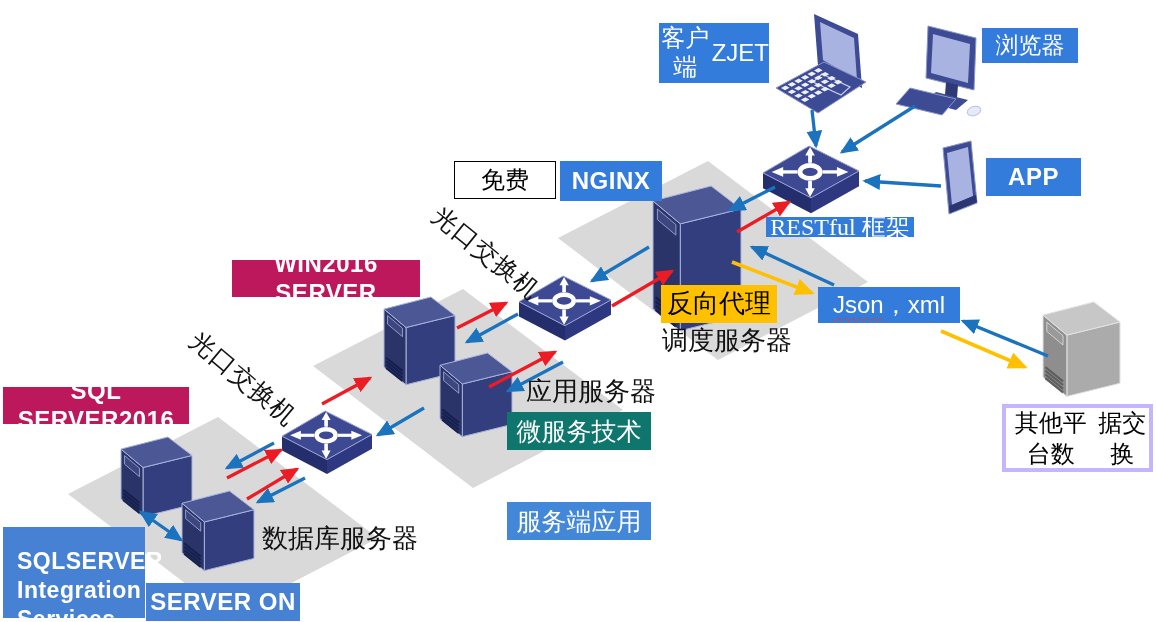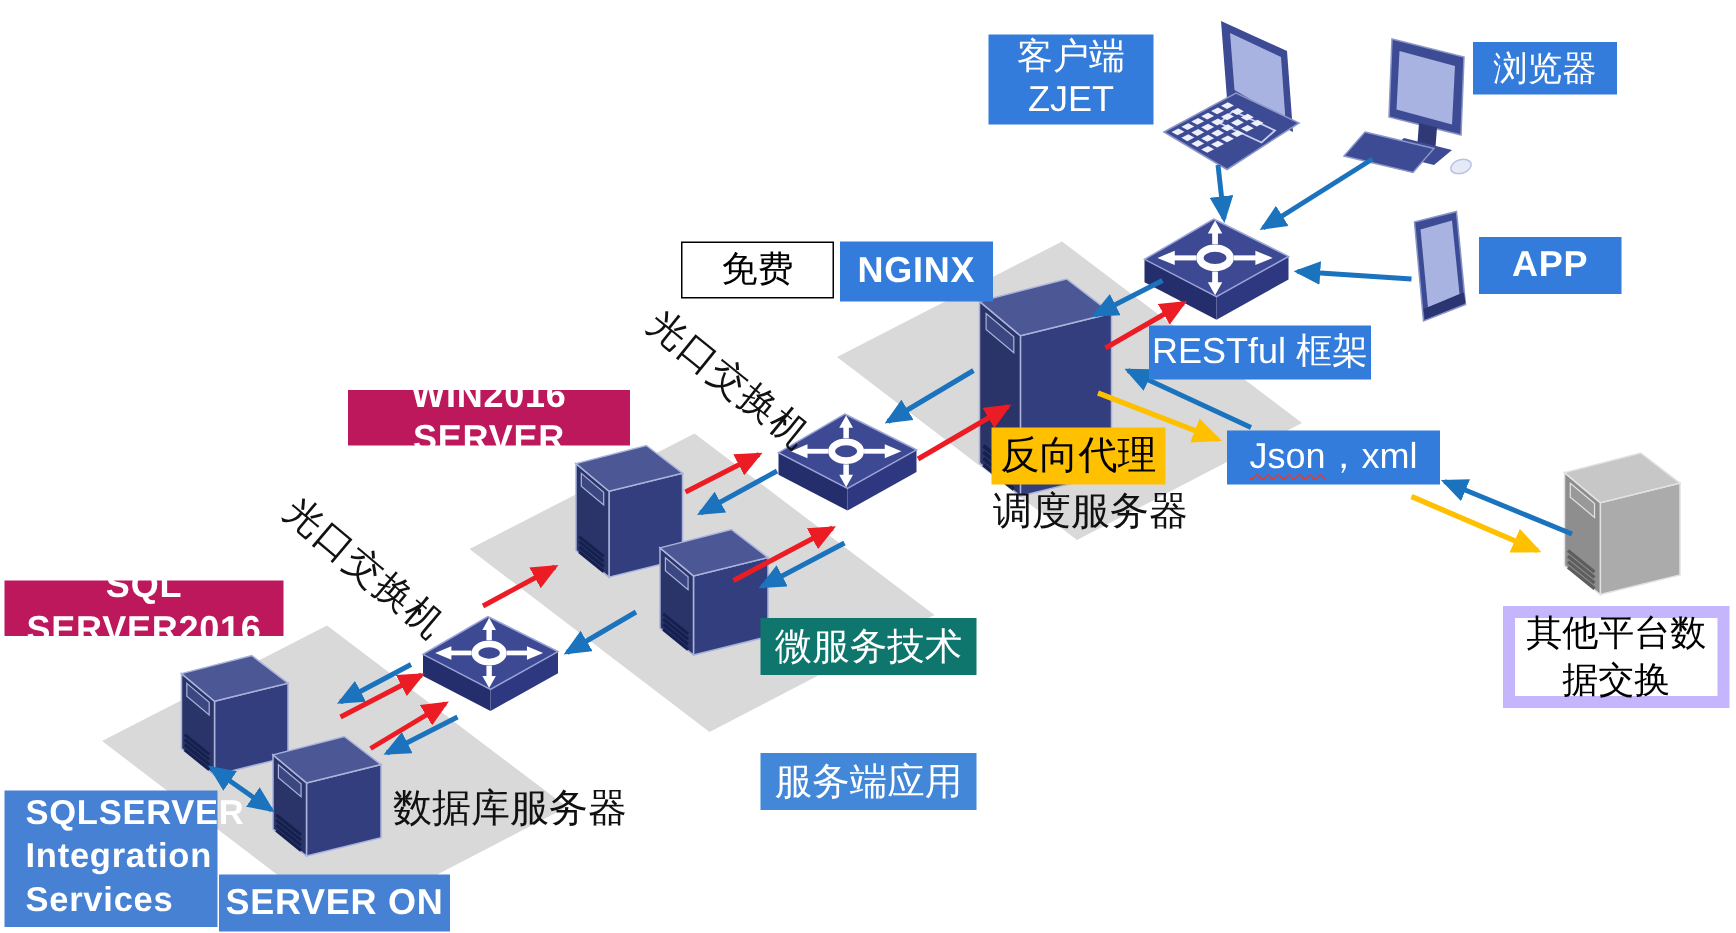--- a/index.html
+++ b/index.html
@@ -12,22 +12,22 @@
   .bg-blue{background:#337CDB;}
   .bg-blue2{background:#4681D4;}
   .bg-blue3{background:#4287D8;}
   .bg-cyan{background:#be185d;}
   .bg-dark{background:#0f766e;}
   .bg-orange{background:#FFC000;color:#000;}
   .plain{color:#111;background:transparent;font-weight:500;}
   .boxwhite{background:#fff;color:#000;}
   .rot{position:absolute;z-index:3;color:#111;font-size:25px;font-weight:500;white-space:nowrap;
        letter-spacing:1px;transform-origin:left top;}
-  .two-line{flex-direction:column;}
-  .left-align{justify-content:flex-start;text-align:left;padding-left:14px;align-items:flex-start;flex-direction:column;padding-top:0;}
+  .two-line{flex-direction:row;}
+  .left-align{justify-content:flex-start;text-align:left;padding-left:14px;align-items:flex-start;flex-direction:column;padding-top:20px;}
   .wavy{text-decoration:underline wavy #E03C31 1px;text-underline-offset:4px;}
 </style>
 </head>
 <body>
 
 <div id="stage">
 
   <svg id="scene" width="1157" height="622" viewBox="0 0 1157 622">
     <defs>
       <marker id="arr-r" orient="auto-start-reverse" markerWidth="5.4" markerHeight="4.8" refX="4.6" refY="2.4">
@@ -224,51 +224,52 @@
   </div>
 
   <div class="lbl bg-blue" style="left:982px;top:28px;width:96px;height:35px;font-size:23px;">浏览器</div>
 
   <div class="lbl bg-blue latin" style="left:986px;top:158px;width:95px;height:38px;">APP</div>
 
   <div class="lbl boxwhite" style="left:454px;top:161px;width:102px;height:38px;border:1px solid #000000;">免费</div>
 
   <div class="lbl bg-blue latin" style="left:560px;top:161px;width:102px;height:40px;">NGINX</div>
 
-  <div class="lbl bg-blue" style="left:766px;top:217px;width:148px;height:36px;">RESTful 框架</div>
+  <div class="lbl bg-blue" style="left:766px;top:217px;width:148px;height:20px;font-family:Liberation Serif, serif;">RESTful 框架</div>
 
   <div class="lbl bg-orange" style="left:661px;top:285px;width:116px;height:38px;font-size:26px;">反向代理</div>
 
   <div class="lbl plain" style="left:652px;top:325px;width:150px;height:32px;font-size:26px;">调度服务器</div>
 
   <div class="lbl bg-blue" style="left:818px;top:287px;width:142px;height:36px;">
     <span class="wavy">Json</span>
       <span>，xml</span>
   </div>
 
   <div class="lbl bg-cyan latin" style="left:232px;top:260px;width:188px;height:37px;">WIN2016 SERVER</div>
 
+  <div class="lbl plain" style="left:521px;top:377px;width:140px;height:30px;font-size:26px;">应用服务器</div>
 
   <div class="lbl bg-dark" style="left:507px;top:412px;width:144px;height:38px;font-size:25px;">微服务技术</div>
 
   <div class="lbl bg-blue3" style="left:507px;top:455px;width:144px;height:38px;font-size:25px;margin-top:47px;">服务端应用</div>
 
   <div class="lbl bg-cyan latin" style="left:3px;top:387px;width:186px;height:37px;">SQL SERVER2016</div>
 
   <div class="lbl bg-blue2 latin left-align" style="left:3px;top:527px;width:142px;height:91px;font-size:23px;line-height:29px;">
     <span>SQLSERVER</span>
     <span>Integration</span>
     <span>Services</span>
   </div>
 
   <div class="lbl bg-blue2 latin" style="left:146px;top:583px;width:154px;height:38px;">SERVER ON</div>
 
   <div class="lbl plain" style="left:260px;top:523px;width:160px;height:32px;font-size:26px;">数据库服务器</div>
 
-  <div class="lbl boxwhite two-line" style="left:1002px;top:404px;width:151px;height:68px;border:8px solid #c4b5fd;font-size:24px;line-height:31px;">
+  <div class="lbl boxwhite two-line" style="left:1002px;top:404px;width:151px;height:68px;border:4px solid #c4b5fd;font-size:24px;line-height:31px;">
     <span>其他平台数</span>
     <span>据交换</span>
   </div>
 
   <div class="rot" style="left:446px;top:199px;transform:rotate(39deg);">光口交换机</div>
 
   <div class="rot" style="left:204px;top:324px;transform:rotate(40deg);">光口交换机</div>
 
 </div>
 

